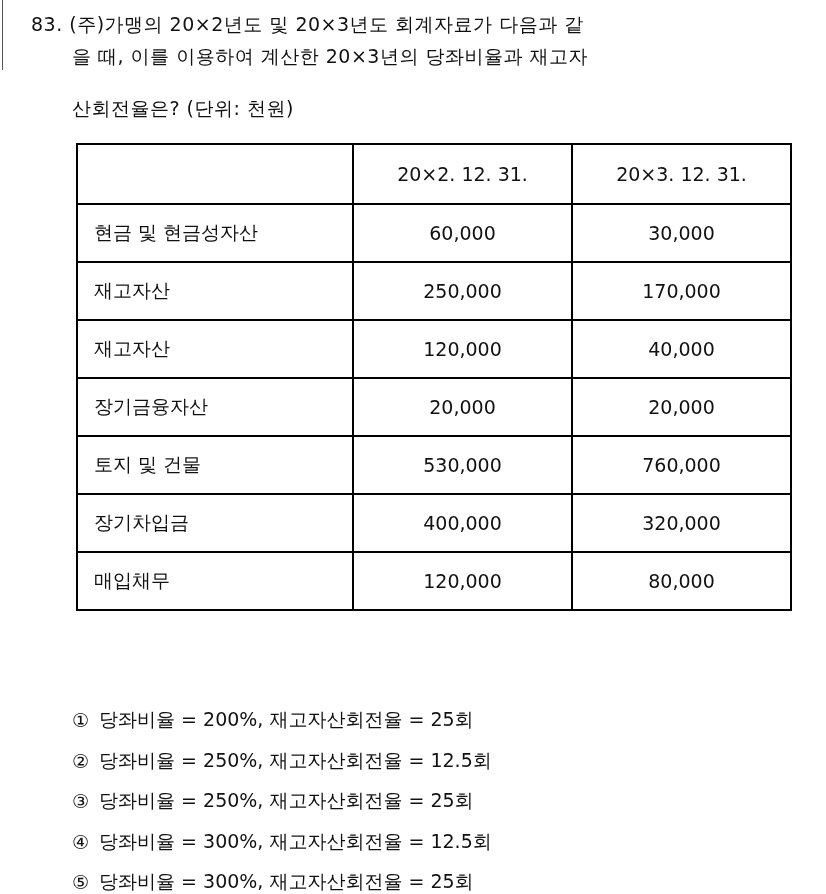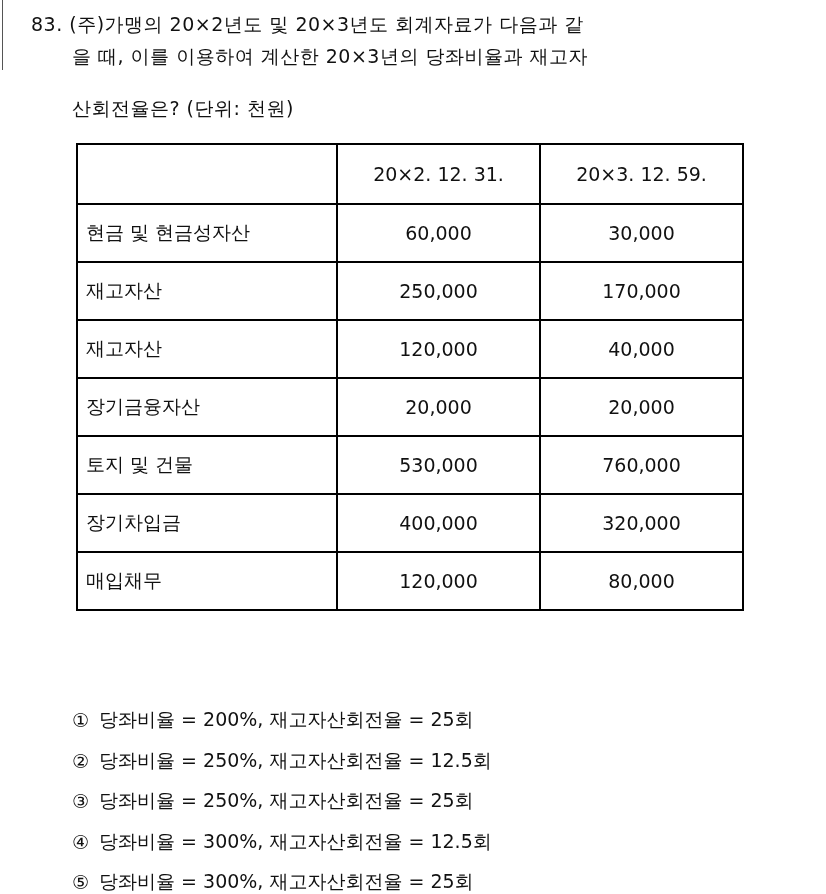--- a/index.html
+++ b/index.html
@@ -3,21 +3,21 @@
 <meta charset="utf-8">
 <style>
   html, body { margin:0; padding:0; background:#ffffff; }
   body { width:826px; height:894px; position:relative; overflow:hidden; font-family:"DejaVu Sans", sans-serif; color:#111; }
   .left-rule { position:absolute; left:2px; top:0; width:1px; height:70px; background:#555; }
   .q-line { position:absolute; font-size:19px; white-space:pre; letter-spacing:0.5px; }
   .q1 { left:20px; top:12px;margin-left:11px; }
   .q2 { left:72px; top:44px; }
   .q3 { left:72px; top:96px; }
   table.data { position:absolute; left:76px; top:143px; border-collapse:collapse; font-family:"DejaVu Sans", sans-serif; font-size:19px; }
-  table.data td { border:2px solid #000; height:56px; padding:0 8px; }
+  table.data td { border:2px solid #000; height:56px; padding:0 16px; }
   table.data td.label { width:242px; text-align:left;border-radius:9px; }
   table.data td.num { width:185px; text-align:center; }
   table.data tr.head td { height:58px; }
   .choices { position:absolute; left:72px; top:700px; }
   .choice { height:40.5px; font-size:19px; white-space:pre; display:flex; align-items:center; }
   .choice .mark { display:inline-block; margin-right:10px; }
 </style>
 </head>
 <body>
 
@@ -25,21 +25,21 @@
 
 <div class="q-line q1">83. (주)가맹의 20×2년도 및 20×3년도 회계자료가 다음과 같</div>
 <div class="q-line q2">을 때, 이를 이용하여 계산한 20×3년의 당좌비율과 재고자</div>
 <div class="q-line q3">산회전율은? (단위: 천원)</div>
 
 <table class="data">
   <tbody>
       <tr class="head">
     <td class="label"></td>
     <td class="num">20×2. 12. 31.</td>
-    <td class="num">20×3. 12. 59.</td>
+    <td class="num">20×3. 12. 31.</td>
   </tr>
   <tr>
     <td class="label">현금 및 현금성자산</td>
     <td class="num">60,000</td>
     <td class="num">30,000</td>
   </tr>
   <tr>
     <td class="label">재고자산</td>
     <td class="num">250,000</td>
     <td class="num">170,000</td>

